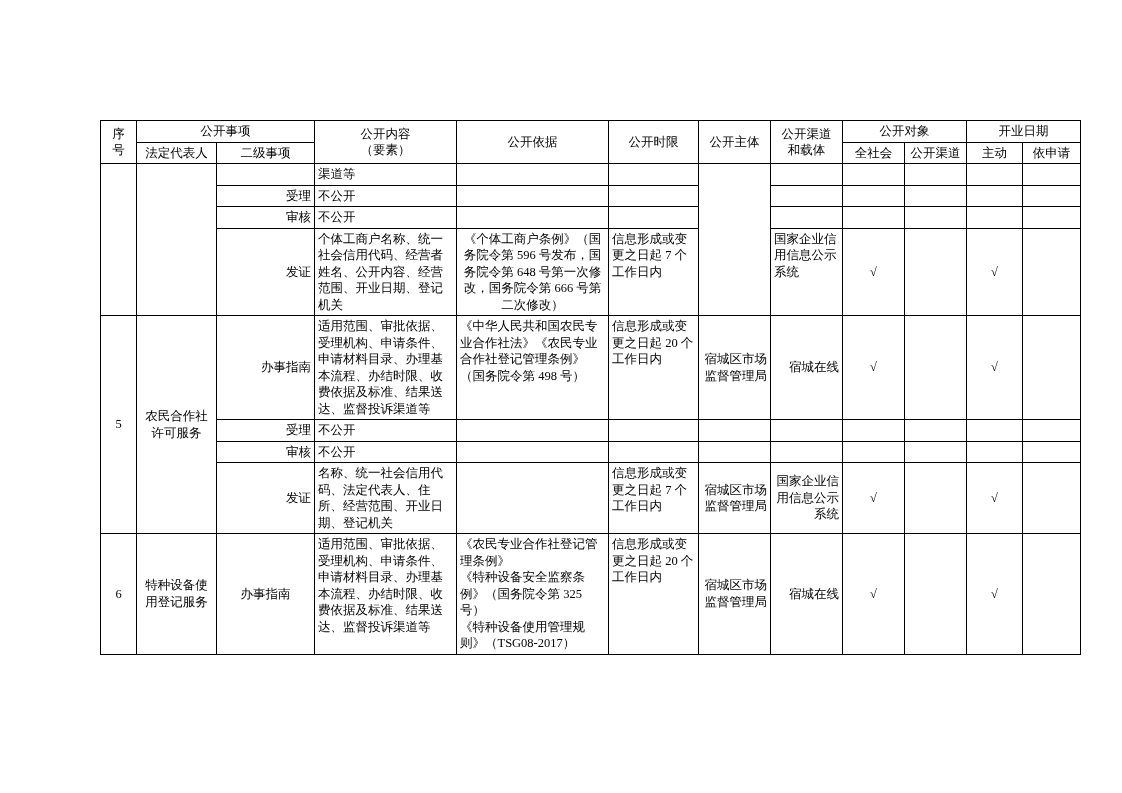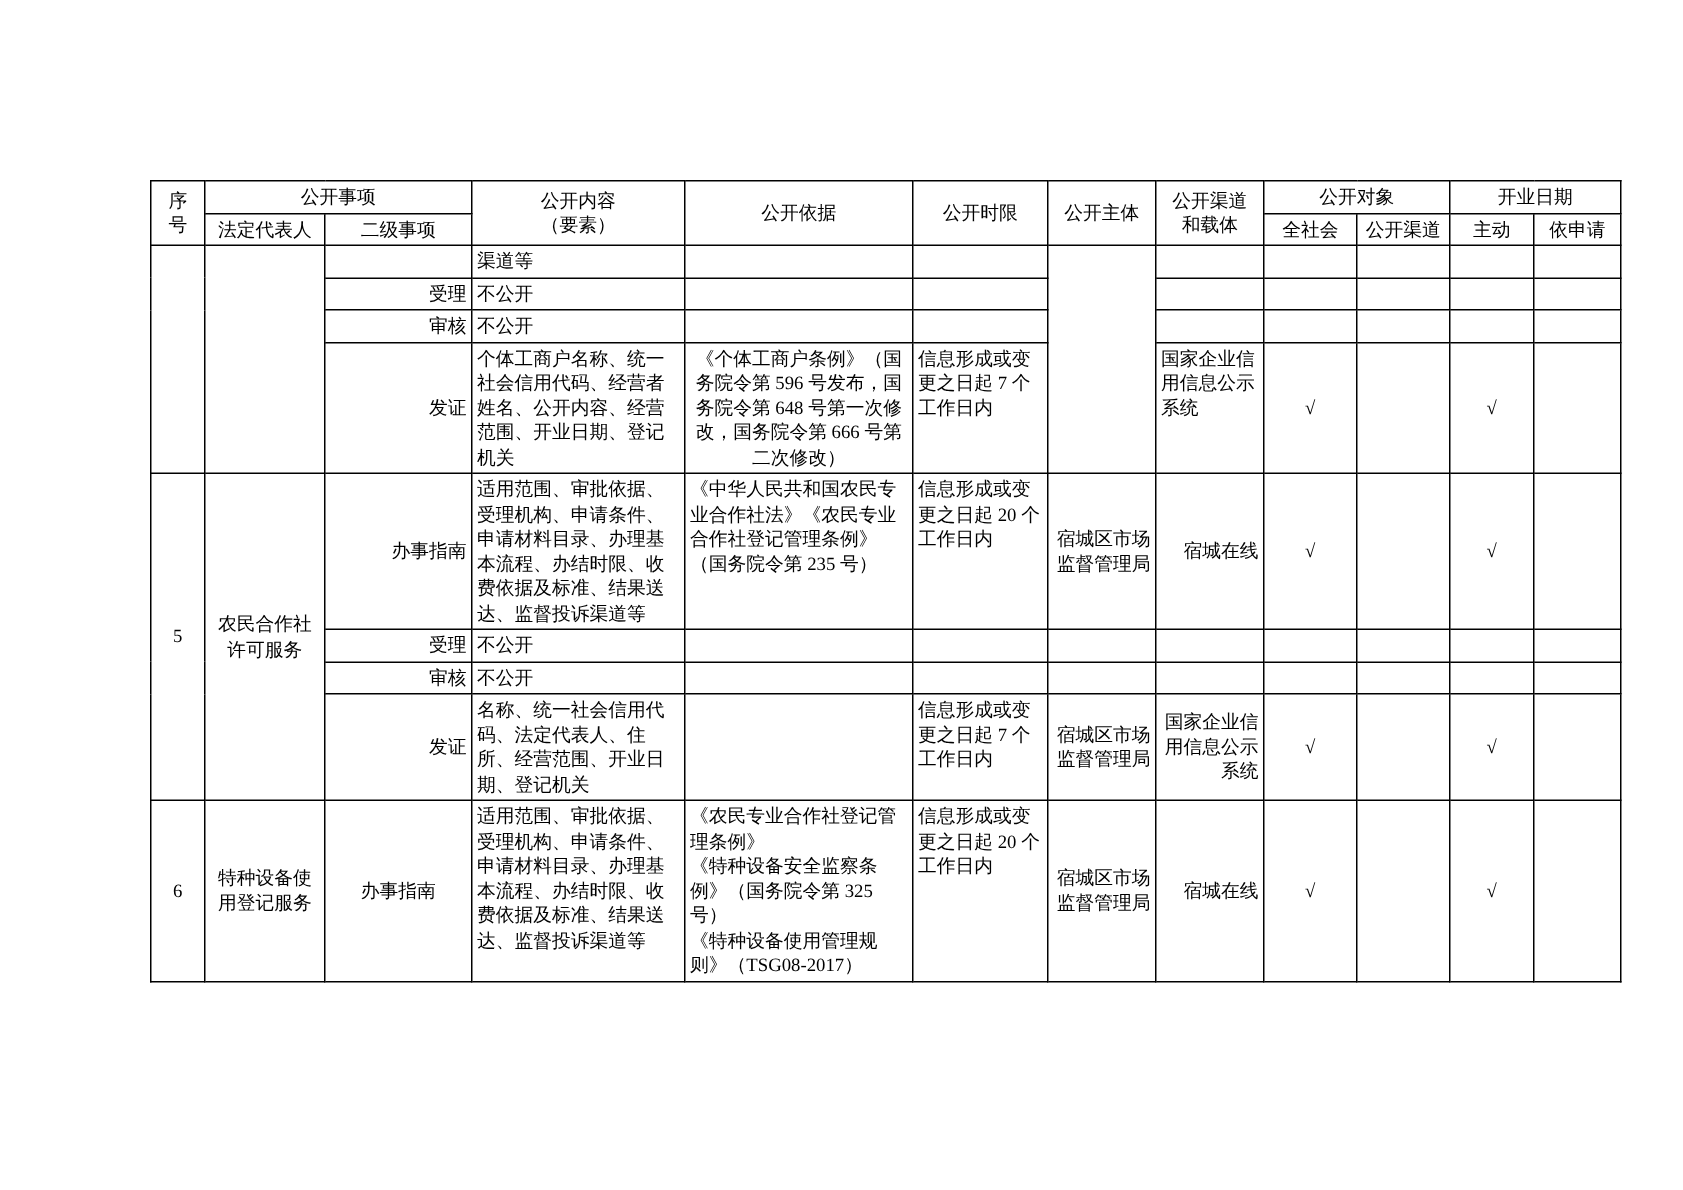--- a/index.html
+++ b/index.html
@@ -180,21 +180,21 @@
           <td class="check"></td>
           <td class="check">√</td>
           <td class="check"></td>
         </tr>
 
         <tr>
           <td class="ctr" rowspan="4">5</td>
           <td class="ctr" rowspan="4">农民合作社许可服务</td>
           <td class="midleft cellpad">办事指南</td>
           <td class="cellpad">适用范围、审批依据、受理机构、申请条件、申请材料目录、办理基本流程、办结时限、收费依据及标准、结果送达、监督投诉渠道等</td>
-          <td class="cellpad">《中华人民共和国农民专业合作社法》《农民专业合作社登记管理条例》（国务院令第 235 号）</td>
+          <td class="cellpad">《中华人民共和国农民专业合作社法》《农民专业合作社登记管理条例》（国务院令第 498 号）</td>
           <td class="cellpad">信息形成或变更之日起 20 个工作日内</td>
           <td class="cellpad midleft">宿城区市场监督管理局</td>
           <td class="cellpad midleft">宿城在线</td>
           <td class="check">√</td>
           <td class="check"></td>
           <td class="check">√</td>
           <td class="check"></td>
         </tr>
 
         <tr>

